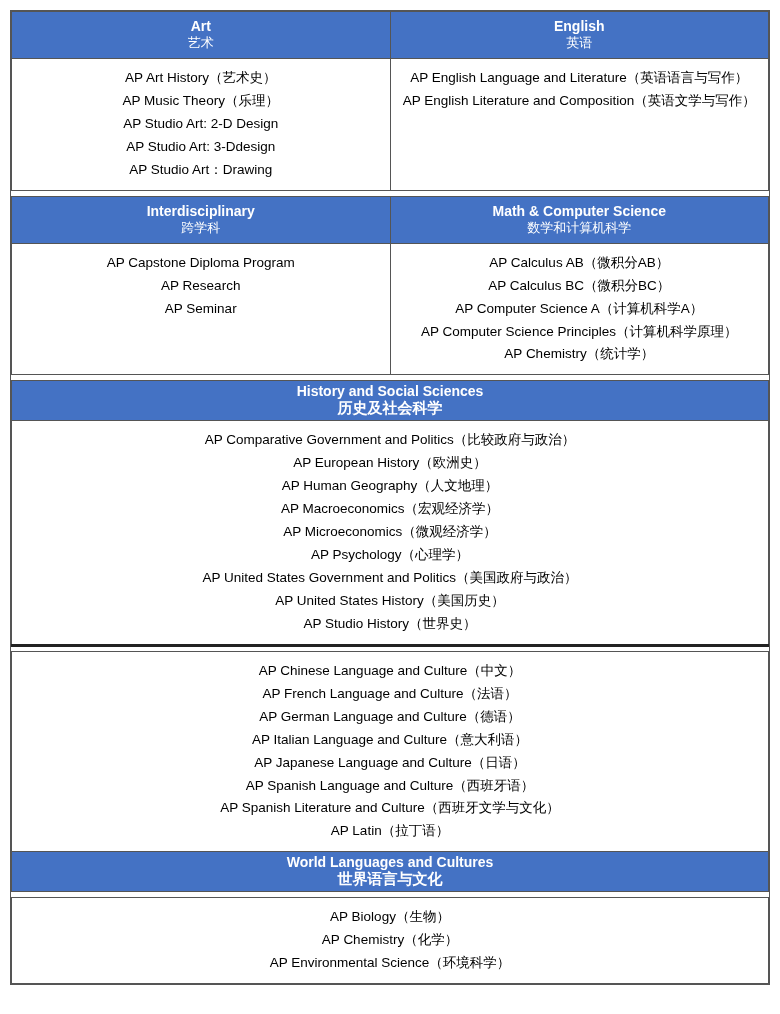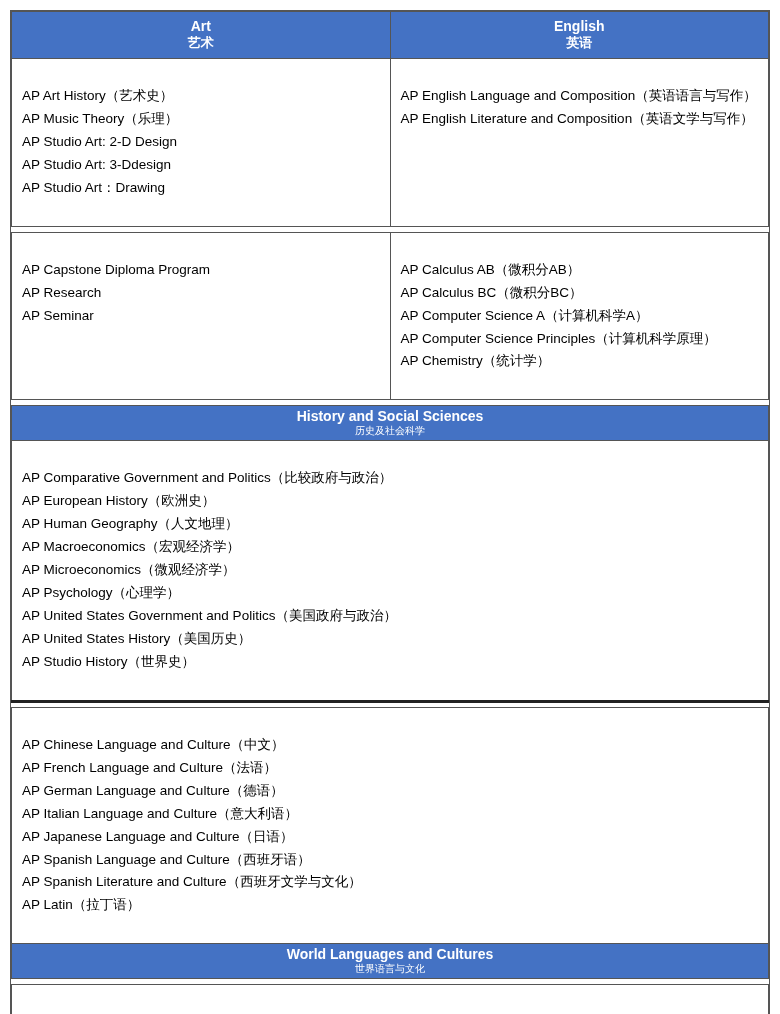--- a/index.html
+++ b/index.html
@@ -28,40 +28,41 @@
       color: #fff;
       text-align: center;
       padding: 6px 8px;
     }
     .header-cell .en {
       font-weight: bold;
       font-size: 14px;
     }
     .header-cell .zh {
       font-size: 13px;
-      font-weight: bold;
+      font-weight: normal;
     }
     .wide-header-cell {
       background-color: #4472c4;
       color: #fff;
       text-align: center;
       padding: 2px 8px;
     }
     .wide-header-cell .en {
       font-weight: bold;
       font-size: 14px;
     }
     .wide-header-cell .zh {
-      font-size: 10px;
-      font-weight: normal;
+      font-size: 15px;
+      font-weight: bold;
     }
     .content-cell {
-      padding: 26px 10px;
+      padding: 8px 10px;
       line-height: 1.7;
       color: #000;
+      text-align: center;
     }
   </style>
 </head>
 <body>
 
 <div class="table-container">
   <table>
 
     <tbody>
         <tr>
@@ -76,29 +77,39 @@
     </tr>
     <tr>
       <td class="content-cell">
         <div>AP Art History（艺术史）</div>
         <div>AP Music Theory（乐理）</div>
         <div>AP Studio Art: 2-D Design</div>
         <div>AP Studio Art: 3-Ddesign</div>
         <div>AP Studio Art：Drawing</div>
       </td>
       <td class="content-cell">
-        <div>AP English Language and Composition（英语语言与写作）</div>
+        <div>AP English Language and Literature（英语语言与写作）</div>
         <div>AP English Literature and Composition（英语文学与写作）</div>
       </td>
     </tr>
 
     <tr>
       <td colspan="2" style="height:6px; border-left:none; border-right:none; border-bottom:none; border-top:1px solid #555;"></td>
     </tr>
 
+    <tr>
+      <td class="header-cell">
+        <div class="en">Interdisciplinary</div>
+        <div class="zh">跨学科</div>
+      </td>
+      <td class="header-cell">
+        <div class="en">Math &amp; Computer Science</div>
+        <div class="zh">数学和计算机科学</div>
+      </td>
+    </tr>
     <tr>
       <td class="content-cell">
         <div>AP Capstone Diploma Program</div>
         <div>AP Research</div>
         <div>AP Seminar</div>
       </td>
       <td class="content-cell">
         <div>AP Calculus AB（微积分AB）</div>
         <div>AP Calculus BC（微积分BC）</div>
         <div>AP Computer Science A（计算机科学A）</div>

